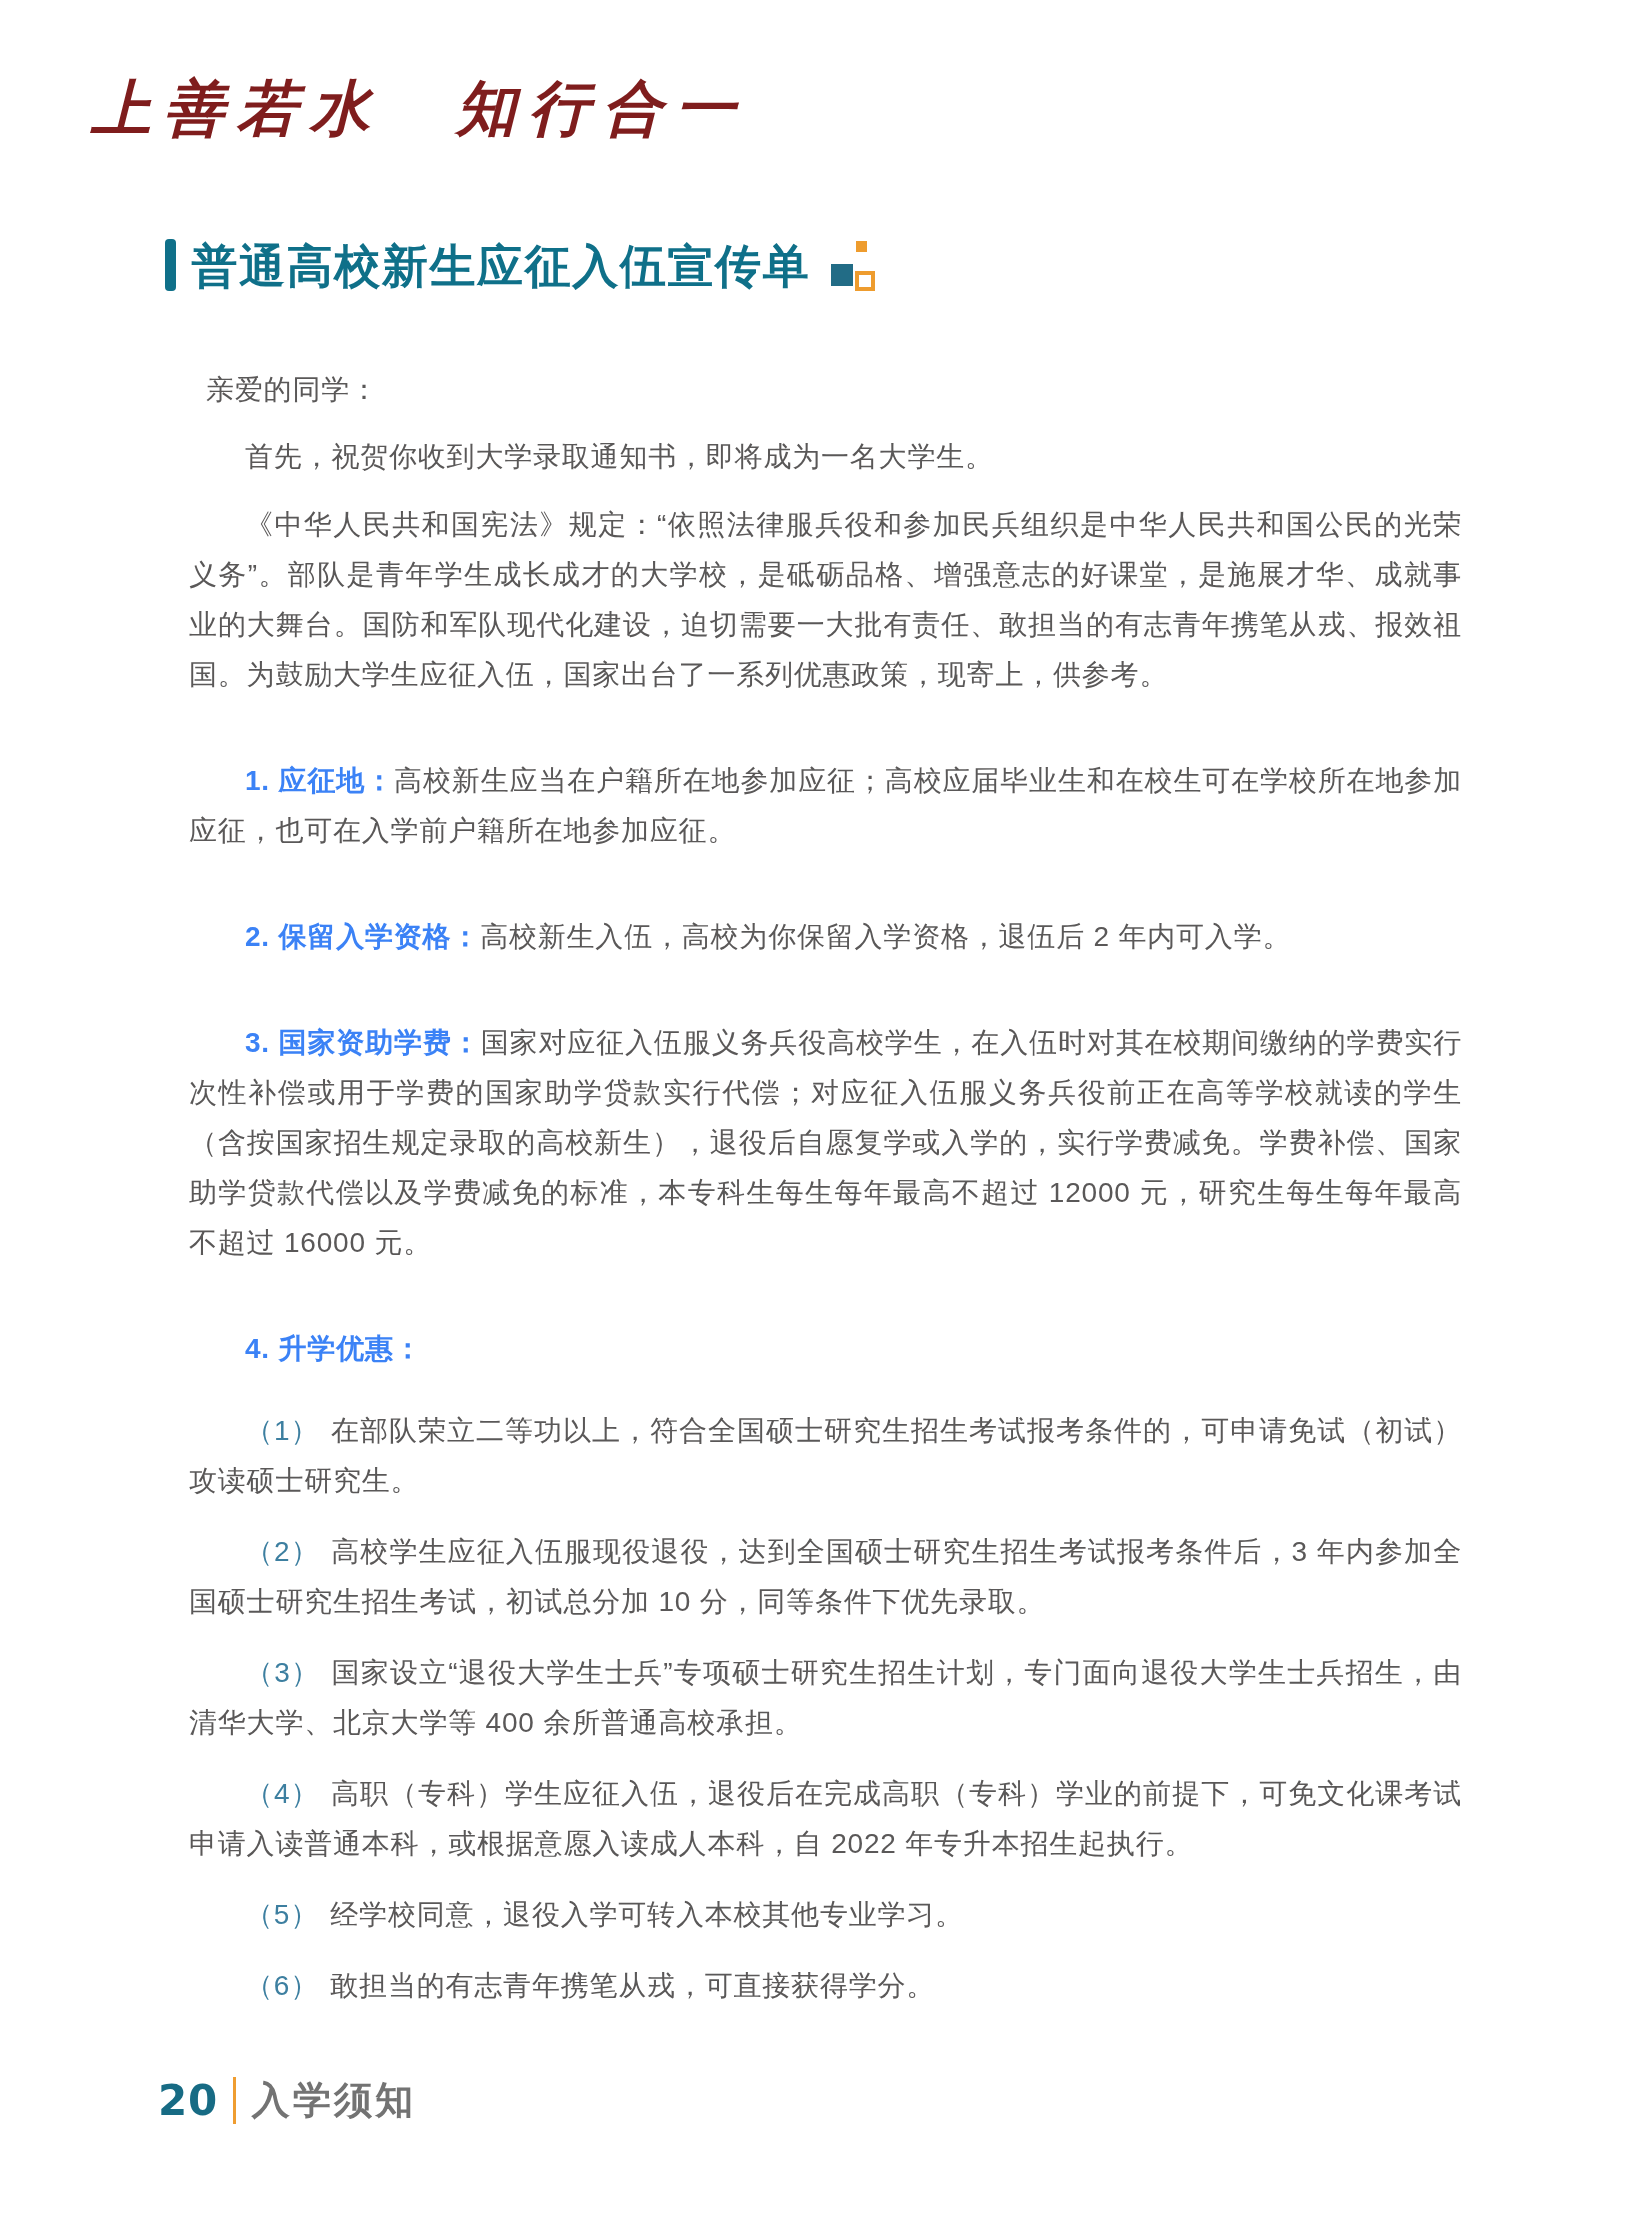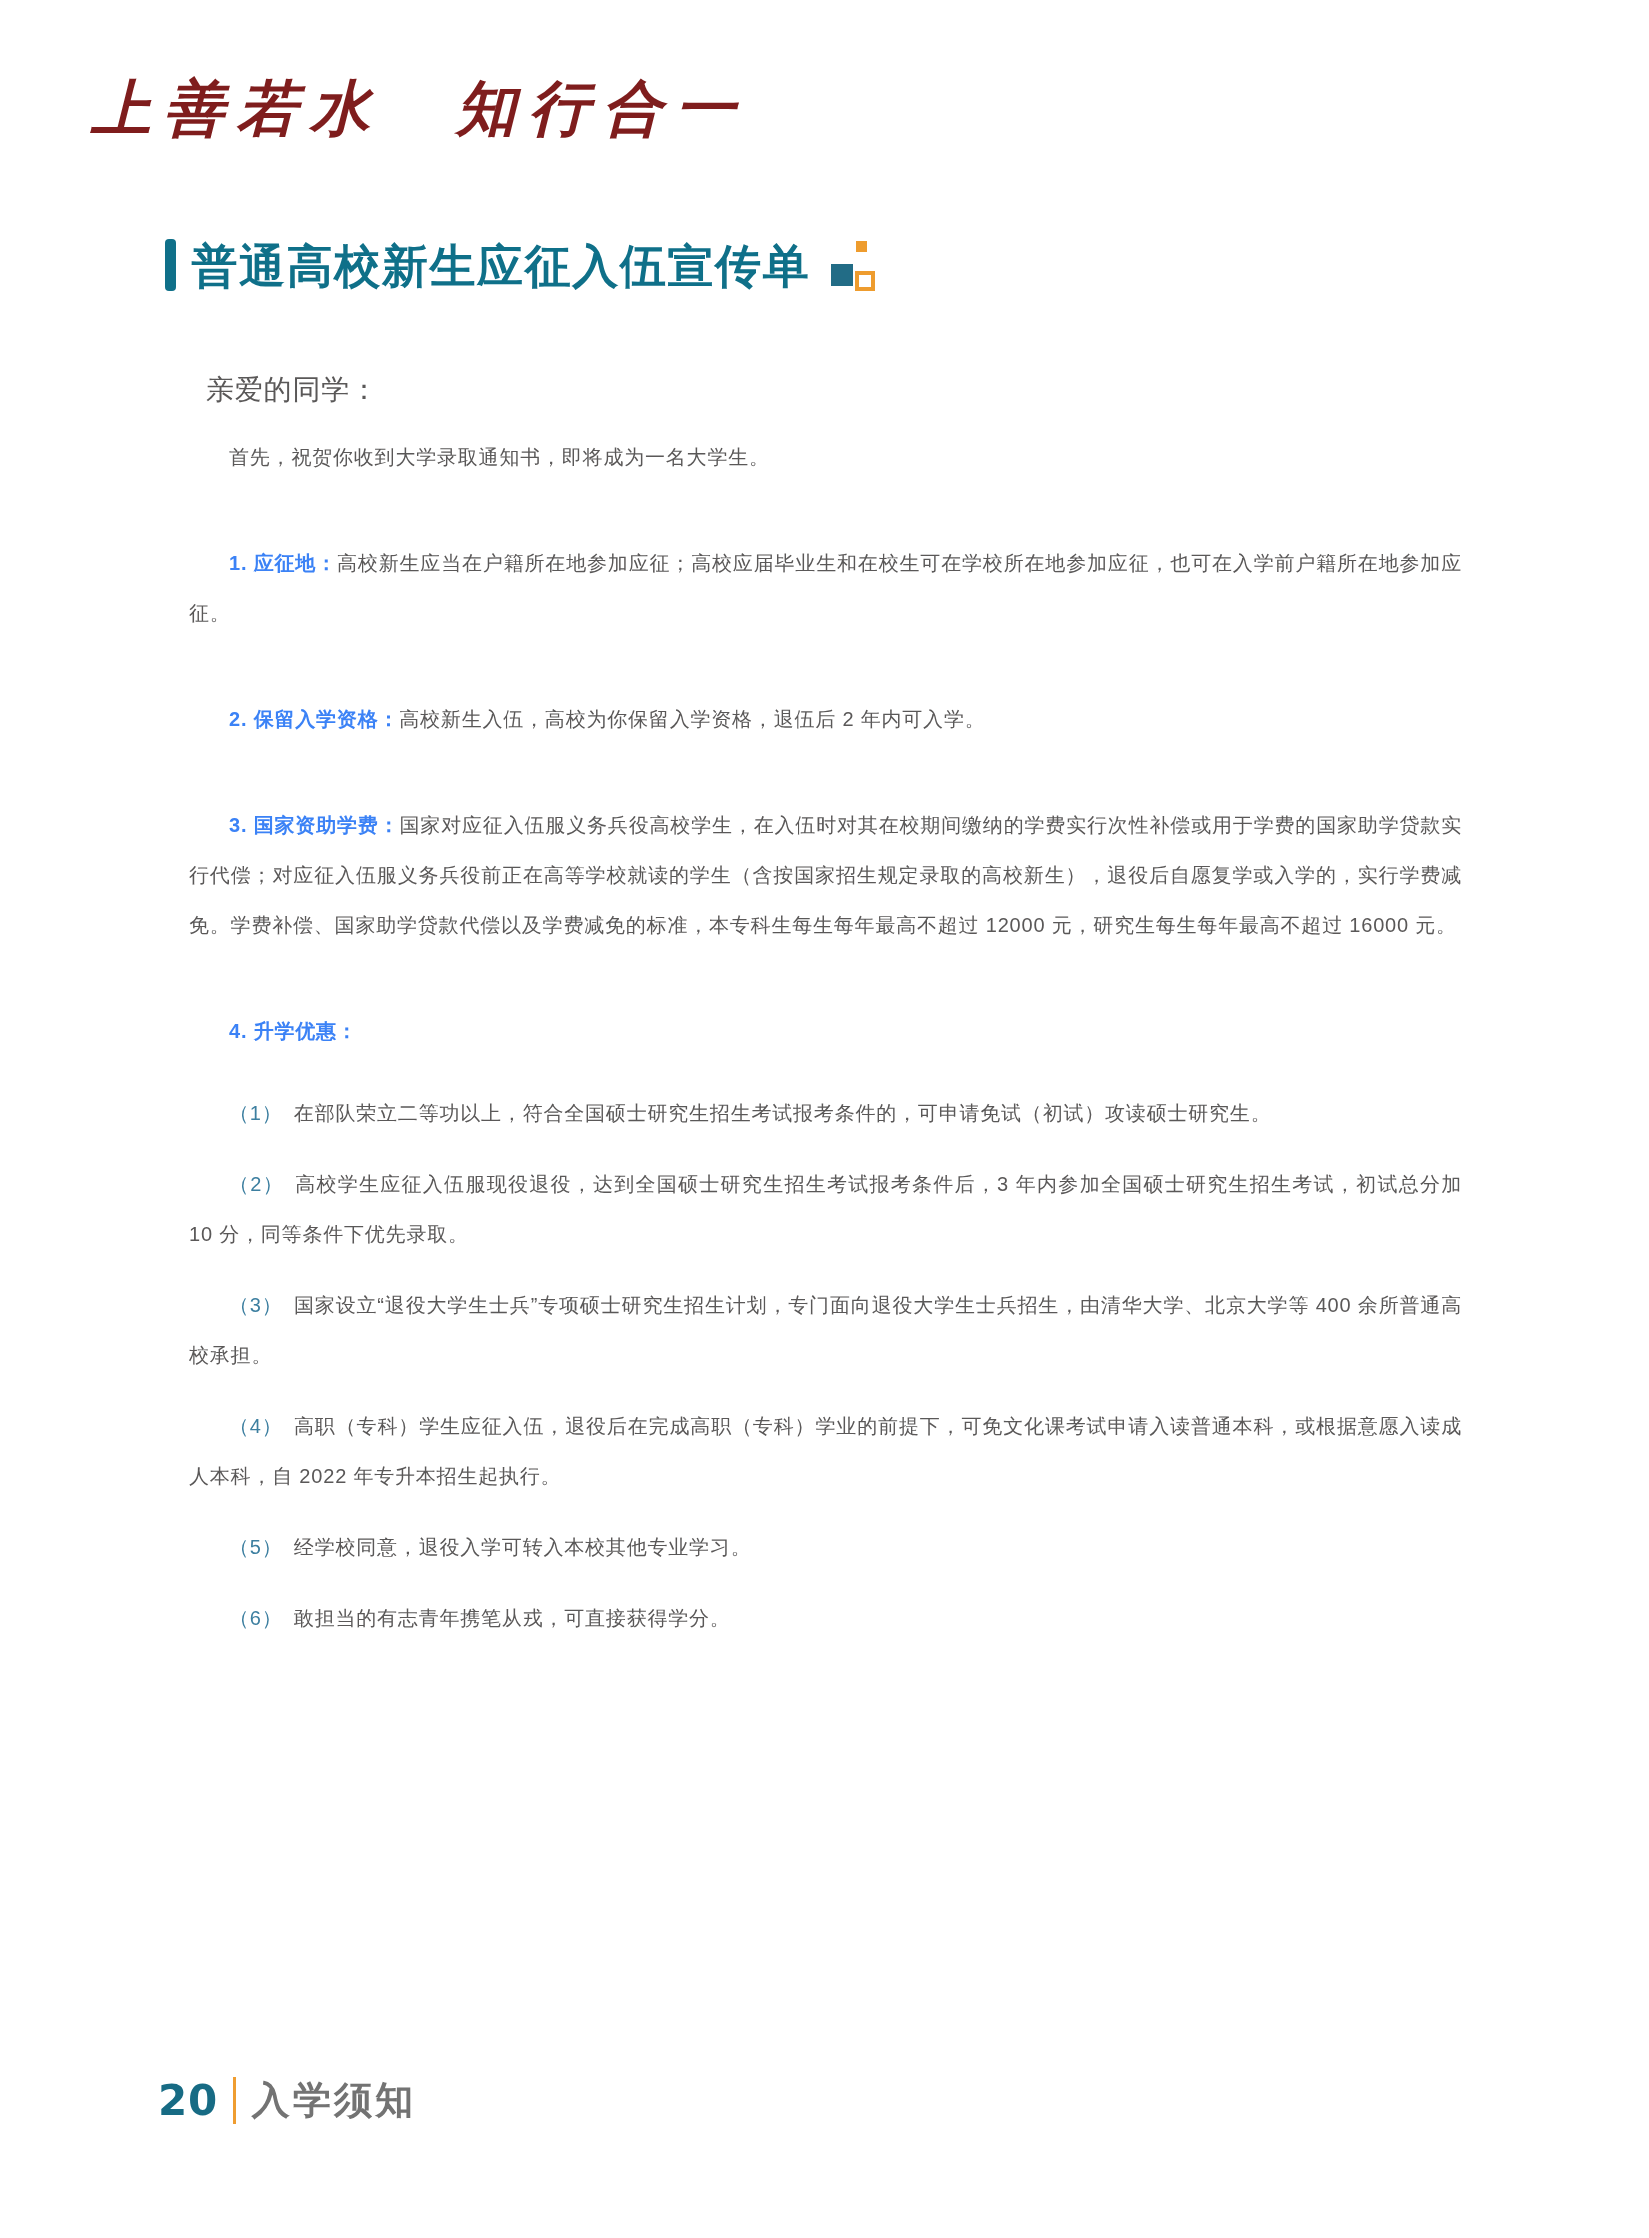--- a/index.html
+++ b/index.html
@@ -82,21 +82,21 @@
   
   .letter { margin-top: 71px; }
   .salutation {
     margin: 17px;
     font-size: 28px;
     line-height: 50px;
     letter-spacing: 0.8px;
   }
   .para {
     margin: 16px 0 0 0;
-    font-size: 20px;
+    font-size: 28px;
     line-height: 50px;
     letter-spacing: 0.8px;
     text-indent: 2em;
     text-align: justify;
   }
   .para.intro2 { margin-top: 17.7px; }
   .para.item { margin-top: 56px; }
   .para.sub  { margin-top: 21px; }
   .para.sub.first-sub { margin-top: 32px; }
   .lead {
@@ -152,20 +152,21 @@
       <span class="sq sq-orange-outline"></span>
     </span>
   </div>
 
   <div class="letter">
 
     <p class="salutation">亲爱的同学：</p>
 
     <p class="para">首先，祝贺你收到大学录取通知书，即将成为一名大学生。</p>
 
+    <p class="para intro2">《中华人民共和国宪法》规定：“依照法律服兵役和参加民兵组织是中华人民共和国公民的光荣义务”。部队是青年学生成长成才的大学校，是砥砺品格、增强意志的好课堂，是施展才华、成就事业的大舞台。国防和军队现代化建设，迫切需要一大批有责任、敢担当的有志青年携笔从戎、报效祖国。为鼓励大学生应征入伍，国家出台了一系列优惠政策，现寄上，供参考。</p>
 
     <p class="para item">
       <span class="lead">1. 应征地：</span><span>高校新生应当在户籍所在地参加应征；高校应届毕业生和在校生可在学校所在地参加应征，也可在入学前户籍所在地参加应征。</span>
     </p>
 
     <p class="para item">
       <span class="lead">2. 保留入学资格：</span><span>高校新生入伍，高校为你保留入学资格，退伍后 2 年内可入学。</span>
     </p>
 
     <p class="para item">

